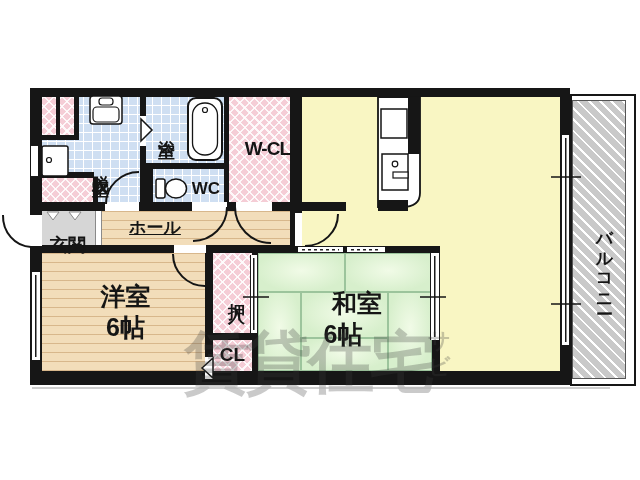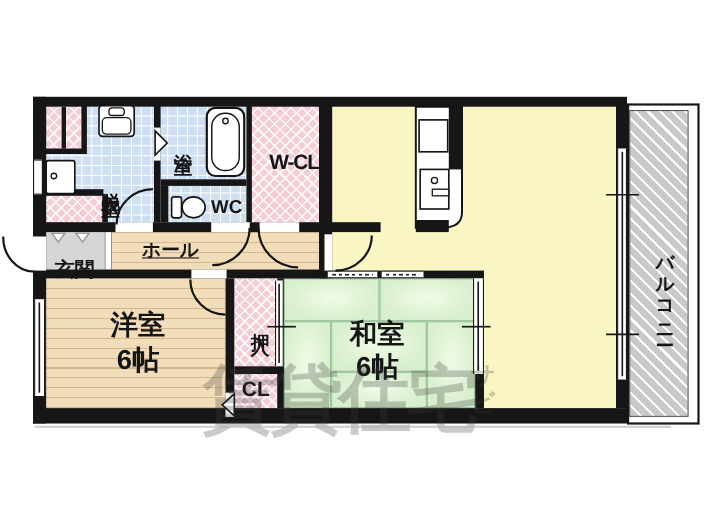--- a/index.html
+++ b/index.html
@@ -159,21 +159,21 @@
       <rect x="408" y="97" width="12" height="57" fill="#161616"></rect>
       <rect x="381" y="109" width="26" height="29" fill="#fff" stroke="#151515" stroke-width="1.5"></rect>
       <rect x="382" y="154" width="26" height="36" fill="#fff" stroke="#151515" stroke-width="1.5"></rect>
       <circle cx="395" cy="164" r="2.8" fill="#fff" stroke="#151515" stroke-width="1.2"></circle>
       <rect x="393" y="172" width="15" height="6" fill="#fff" stroke="#151515" stroke-width="1.2"></rect>
       <rect x="378" y="200" width="30" height="11" fill="#161616"></rect>
     </g>
   </svg>
 
 
-  <div class="lbl" style="left:280px;top:291px;width:126px;font-size:25px;">和室</div>
+  <div class="lbl" style="left:294px;top:291px;width:126px;font-size:25px;font-family:Liberation Serif, serif;">和室</div>
   <div class="lbl" style="left:280px;top:321px;width:126px;font-size:25px;">6帖</div>
 
   <div class="lbl" style="left:58px;top:283px;width:135px;font-size:25px;">洋室</div>
   <div class="lbl" style="left:58px;top:314px;width:135px;font-size:25px;">6帖</div>
 
   <div class="lbl vert" style="left:221px;top:260px;width:24px;height:66px;font-size:17px;">押入</div>
   <div class="lbl" style="left:214px;top:345px;width:37px;font-size:19px;">CL</div>
 
   <div class="lbl" style="left:229px;top:139px;width:61px;font-size:19px;letter-spacing:-1px;text-align:right;">W-CL</div>
   <div class="lbl" style="left:187px;top:180px;width:38px;font-size:17px;">WC</div>

